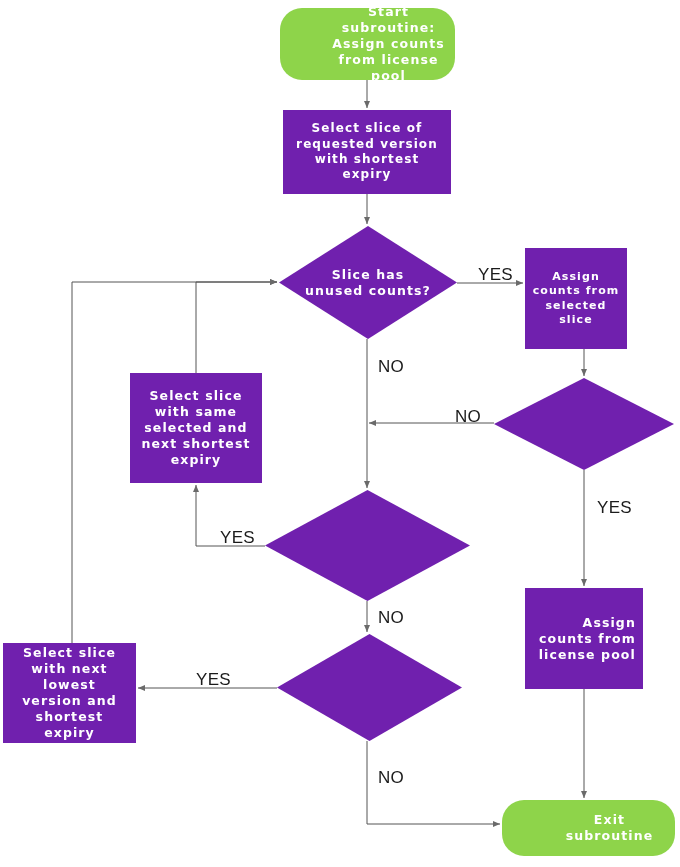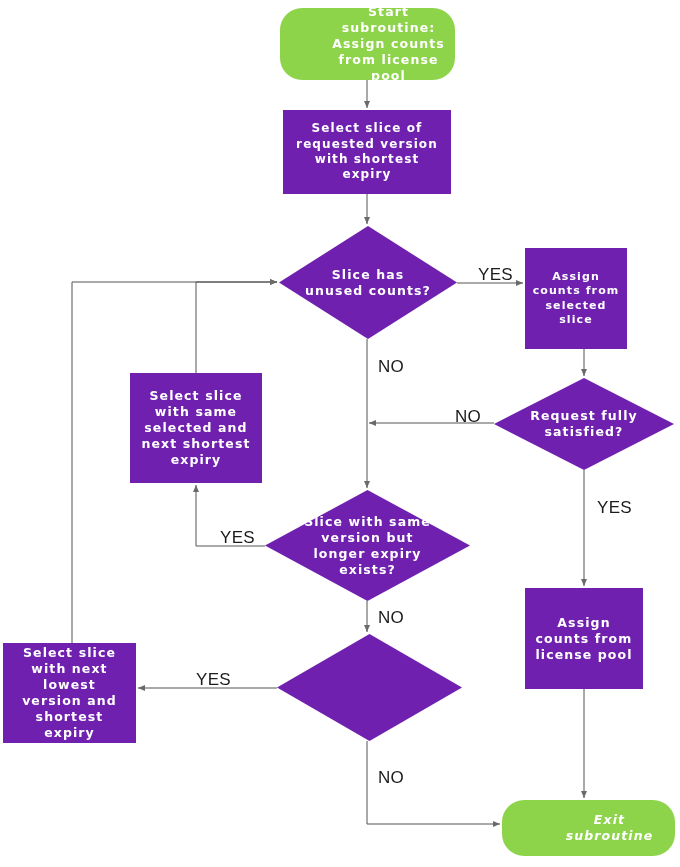--- a/index.html
+++ b/index.html
@@ -117,44 +117,42 @@
         </svg>
         <div class="decision-label">Slice has unused counts?</div>
       </div>
       <div class="node node-process" style="left: 525px; top: 232px; width: 102px; height: 101px; font-size: 11px; margin-top: 16px;">
         <span style="display: block; width: 88%;">Assign counts from selected slice</span>
       </div>
       <div class="node node-decision" style="left: 494px; top: 378px; width: 180px; height: 92px; font-size: 12.5px;">
         <svg class="decision-shape" viewBox="0 0 180 92" preserveAspectRatio="none">
           <polygon points="90,0 180,46 90,92 0,46" fill="#7020AE"></polygon>
         </svg>
-        <div class="decision-label">Request fully satisfied?</div>
       </div>
       <div class="node node-process" style="left: 130px; top: 373px; width: 132px; height: 110px; font-size: 12.5px;">
         <span style="display: block; width: 88%;">Select slice with same selected and next shortest expiry</span>
       </div>
       <div class="node node-decision" style="left: 265px; top: 490px; width: 205px; height: 111px; font-size: 12.5px;">
         <svg class="decision-shape" viewBox="0 0 205 111" preserveAspectRatio="none">
           <polygon points="102.5,0 205,55.5 102.5,111 0,55.5" fill="#7020AE"></polygon>
         </svg>
-        <div class="decision-label">Slice with same version but longer expiry exists?</div>
       </div>
-      <div class="node node-process" style="left: 525px; top: 588px; width: 118px; height: 101px; font-size: 12.5px;">
+      <div class="node node-process" style="left: 525px; top: 588px; width: 118px; height: 101px; font-size: 12.5px; text-align: right;">
         <span style="display: block; width: 88%;">Assign counts from license pool</span>
       </div>
       <div class="node node-process" style="left: 3px; top: 643px; width: 133px; height: 100px; font-size: 12.5px;">
         <span style="display: block; width: 88%;">Select slice with next lowest version and shortest expiry</span>
       </div>
       <div class="node node-decision" style="left: 277px; top: 634px; width: 185px; height: 107px; font-size: 12.5px;">
         <svg class="decision-shape" viewBox="0 0 185 107" preserveAspectRatio="none">
           <polygon points="92.5,0 185,53.5 92.5,107 0,53.5" fill="#7020AE"></polygon>
         </svg>
       </div>
       <div class="node node-terminator" style="left: 502px; top: 800px; width: 173px; height: 56px; font-size: 12.5px;">
-        <span style="display: block; width: 88%; font-style: italic;">Exit subroutine</span>
+        <span style="display: block; width: 88%;">Exit subroutine</span>
       </div>
     </div>
   <div id="label-layer">
       <div class="edge-label" style="left: 478px; top: 265px;">YES</div>
       <div class="edge-label" style="left: 597px; top: 498px;">YES</div>
       <div class="edge-label" style="left: 455px; top: 407px;">NO</div>
       <div class="edge-label" style="left: 378px; top: 357px;">NO</div>
       <div class="edge-label" style="left: 220px; top: 528px;">YES</div>
       <div class="edge-label" style="left: 378px; top: 608px;">NO</div>
       <div class="edge-label" style="left: 196px; top: 670px;">YES</div>

